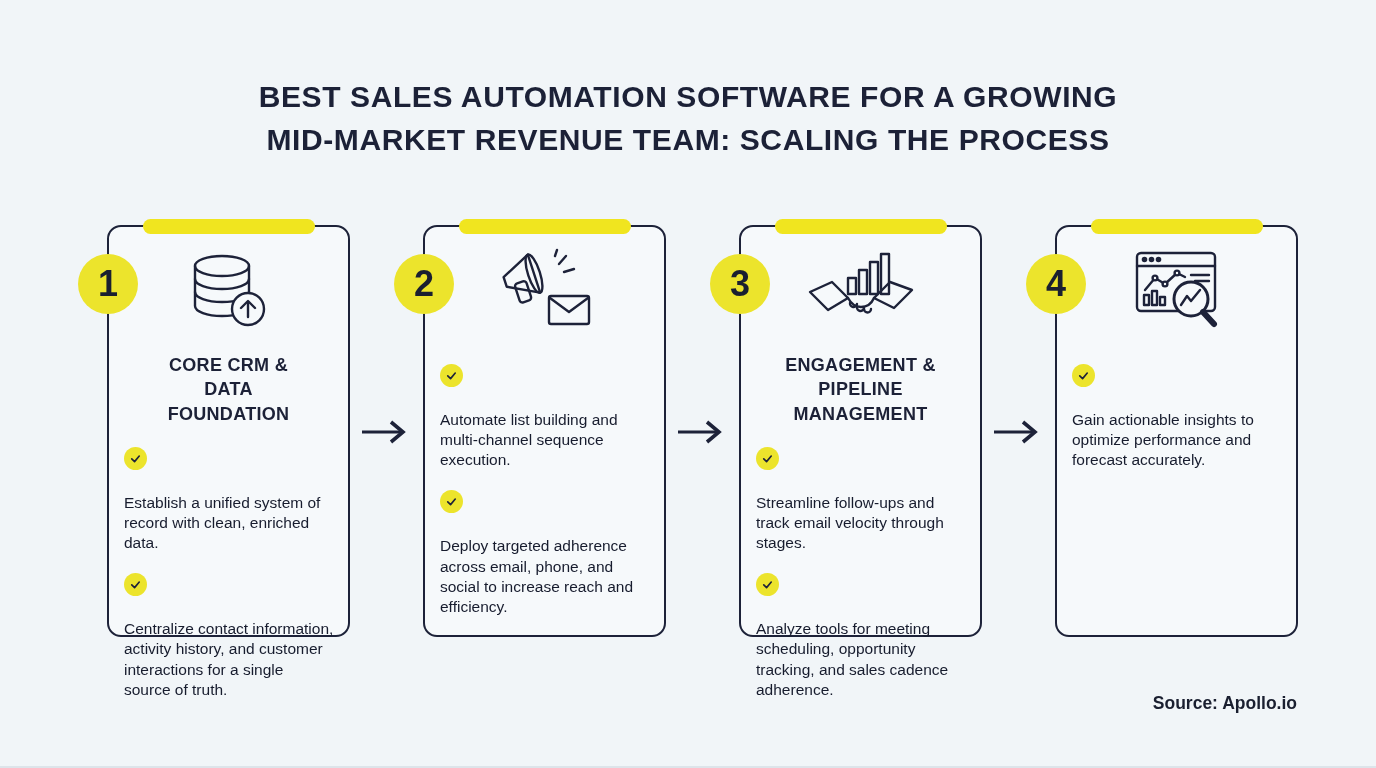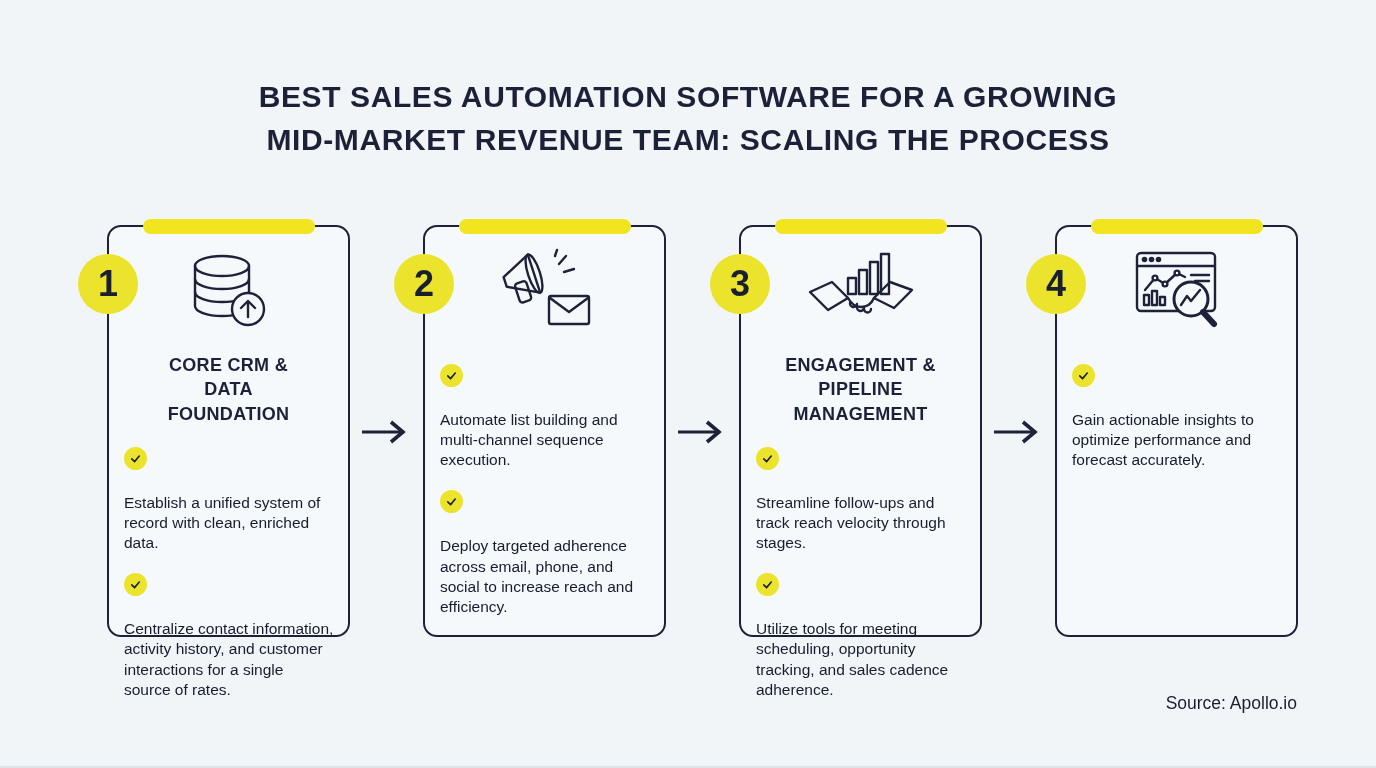--- a/index.html
+++ b/index.html
@@ -129,21 +129,21 @@
     position: absolute;
     top: 194px;
     left: 50%;
     transform: translateX(-50%);
   }
   .source {
     position: absolute;
     top: 693px;
     right: 79px;
     font-size: 17.5px;
-    font-weight: normal;
+    font-weight: bold;
     color: #1a1f30;
   }
   .ico { stroke: #1d2239; fill: none; stroke-width: 2.4; stroke-linecap: round; stroke-linejoin: round; }
   .ico-fill-bg { fill: #f6f9fb; }
 </style>
 </head>
 <body>
 
 <div class="canvas">
 
@@ -181,21 +181,21 @@
               </svg>
           </span>
           <span class="bullet-text">Establish a unified system of record with clean, enriched data.</span>
         </li>
         <li class="bullet">
           <span class="check">
             <svg viewBox="0 0 24 24">
                 <polyline points="6,12.5 10.5,17 18,8" fill="none" stroke="#1d2239" stroke-width="2.6" stroke-linecap="round" stroke-linejoin="round"></polyline>
               </svg>
           </span>
-          <span class="bullet-text">Centralize contact information, activity history, and customer interactions for a single source of rates.</span>
+          <span class="bullet-text">Centralize contact information, activity history, and customer interactions for a single source of truth.</span>
         </li>
       </ul>
     </div>
 
     <div class="gap">
       <svg width="54" height="26" viewBox="0 0 54 26">
         <line x1="2" y1="13" x2="41" y2="13" stroke="#1d2239" stroke-width="3"></line>
         <polyline points="31,3 43,13 31,23" fill="none" stroke="#1d2239" stroke-width="3.6"></polyline>
       </svg>
     </div>
@@ -272,29 +272,29 @@
       <h2 class="card-title">ENGAGEMENT &amp;
 PIPELINE
 MANAGEMENT</h2>
       <ul class="bullets">
         <li class="bullet">
           <span class="check">
             <svg viewBox="0 0 24 24">
                 <polyline points="6,12.5 10.5,17 18,8" fill="none" stroke="#1d2239" stroke-width="2.6" stroke-linecap="round" stroke-linejoin="round"></polyline>
               </svg>
           </span>
-          <span class="bullet-text">Streamline follow-ups and track reach velocity through stages.</span>
-        </li>
-        <li class="bullet">
-          <span class="check">
-            <svg viewBox="0 0 24 24">
-                <polyline points="6,12.5 10.5,17 18,8" fill="none" stroke="#1d2239" stroke-width="2.6" stroke-linecap="round" stroke-linejoin="round"></polyline>
-              </svg>
-          </span>
-          <span class="bullet-text">Utilize tools for meeting scheduling, opportunity tracking, and sales cadence adherence.</span>
+          <span class="bullet-text">Streamline follow-ups and track email velocity through stages.</span>
+        </li>
+        <li class="bullet">
+          <span class="check">
+            <svg viewBox="0 0 24 24">
+                <polyline points="6,12.5 10.5,17 18,8" fill="none" stroke="#1d2239" stroke-width="2.6" stroke-linecap="round" stroke-linejoin="round"></polyline>
+              </svg>
+          </span>
+          <span class="bullet-text">Analyze tools for meeting scheduling, opportunity tracking, and sales cadence adherence.</span>
         </li>
       </ul>
     </div>
 
     <div class="gap">
       <svg width="54" height="26" viewBox="0 0 54 26">
         <line x1="2" y1="13" x2="41" y2="13" stroke="#1d2239" stroke-width="3"></line>
         <polyline points="31,3 43,13 31,23" fill="none" stroke="#1d2239" stroke-width="3.6"></polyline>
       </svg>
     </div>

